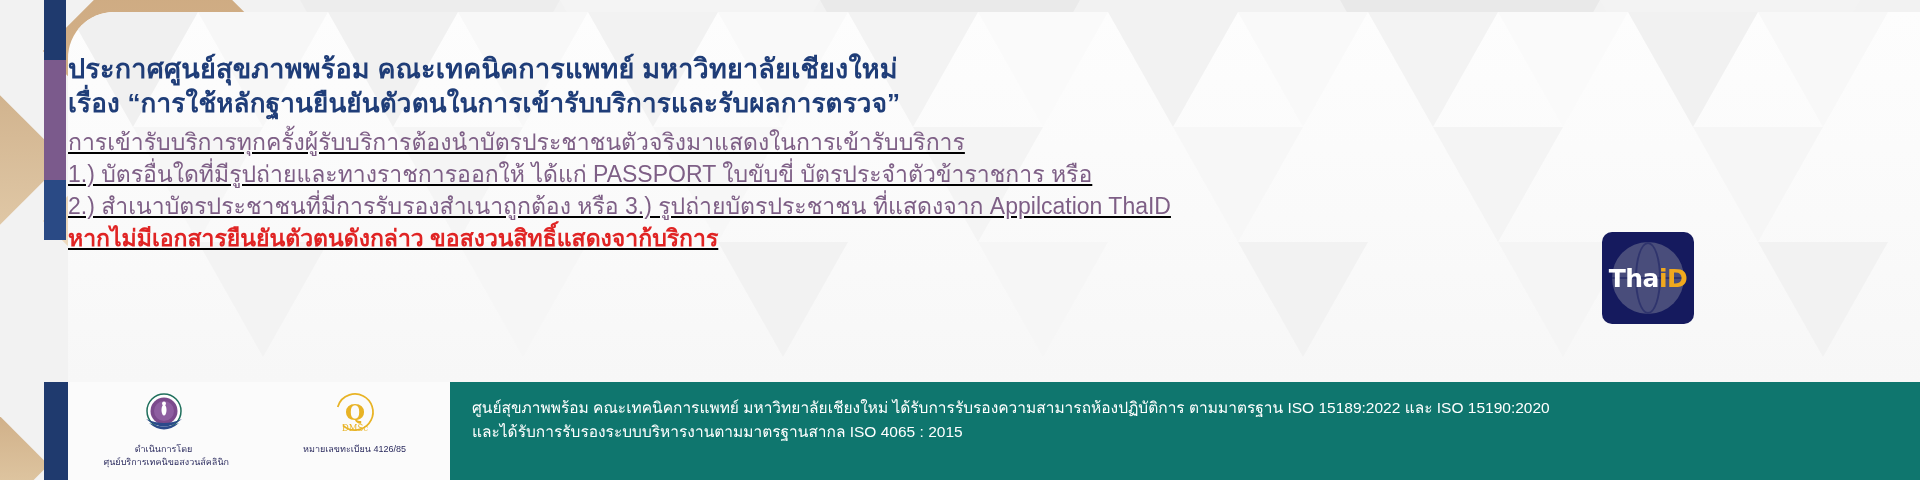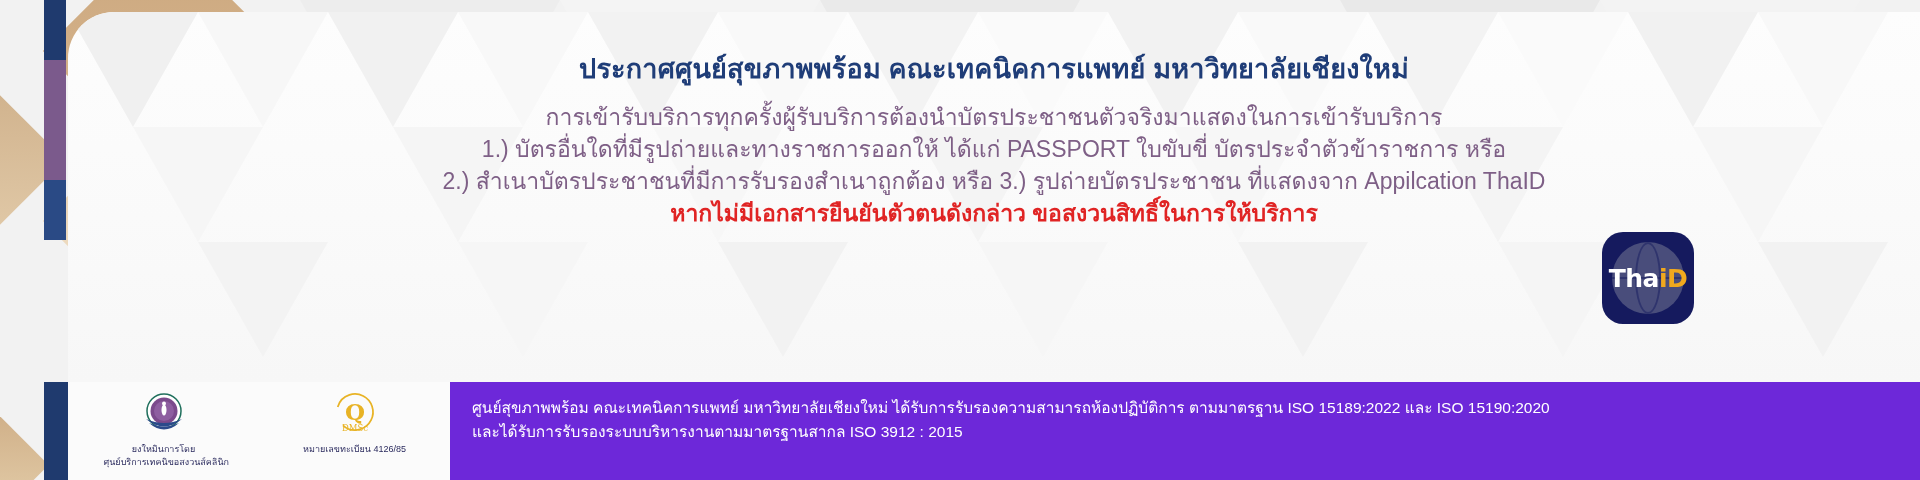--- a/index.html
+++ b/index.html
@@ -35,39 +35,39 @@
   
   #card {
     position:absolute; left:68px; top:12px; width:1852px; height:370px;
     background:linear-gradient(180deg,#fdfdfd 0%,#fafafa 55%,#f7f7f7 100%);
     border-top-left-radius:46px;
     z-index:3; overflow:hidden;
   }
   #card .watermark { position:absolute; inset:0; }
   #card .watermark svg { width:100%; height:100%; display:block; }
 
-  #content { position:absolute; inset:0; z-index:4; padding-top:40px; text-align:center; }
+  #content { position:absolute; inset:0; z-index:4; padding-top:40px; text-align:left; }
 
   .title-line {
     color:#1f3d78; font-weight:bold; line-height:1.28;
     letter-spacing:.2px; white-space:nowrap;
   }
   .title-1 { font-size:27px; }
   .title-2 { font-size:26px; }
 
-  .body-block { margin-top:14px; }
+  .body-block { margin-top:6px;text-decoration:underline; }
   .body-line {
     color:#7e5f86; font-size:23px; line-height:1.40; white-space:nowrap;
   }
   .body-line.warn { color:#e02424; font-weight:bold; font-size:23px; }
 
   
   #thaid-badge {
     position:absolute; left:1602px; top:232px; width:92px; height:92px;
-    border-radius:21px; background:#151a5e; z-index:6;
+    border-radius:10px; background:#151a5e; z-index:6;
     display:flex; align-items:center; justify-content:center; overflow:hidden;
   }
   #thaid-badge .globe {
     position:absolute; left:50%; top:50%; transform:translate(-50%,-50%);
     width:72px; height:72px; border-radius:50%;
     background:#5b5f86; opacity:.75;
   }
   #thaid-badge .globe::before {
     content:""; position:absolute; left:50%; top:0; transform:translateX(-50%);
     width:26px; height:72px; border-radius:50%;
@@ -89,21 +89,21 @@
   #bottom-left {
     position:absolute; left:68px; top:0; width:382px; height:98px;
     background:#fbfbfb; display:flex; align-items:flex-start;
     justify-content:space-around; padding-top:6px;
   }
   .logo-cell { text-align:center; width:120px; }
   .logo-cap { font-size:9px; color:#2b2b5e; line-height:1.25; margin-top:2px; white-space:nowrap; }
 
   #footer-bar {
     position:absolute; left:450px; top:0; width:1470px; height:98px;
-    background:#6d28d9; color:#ffffff; padding:14px 0 9px 22px;
+    background:#0f766e; color:#ffffff; padding:14px 0 9px 22px;
   }
   .footer-line { font-size:15.5px; line-height:1.55; white-space:nowrap; }
 
   #left-foot-tab { position:absolute; left:44px; top:0; width:24px; height:98px; background:#1f3a6e; }
 </style>
 </head>
 <body>
 
 <div id="bg-geo">
   <svg viewBox="0 0 1920 480" preserveAspectRatio="none">
@@ -153,26 +153,27 @@
       <polygon points="650,230 780,230 715,345" fill="#f2f2f2"></polygon>
       <polygon points="910,230 1040,230 975,345" fill="#f6f6f6"></polygon>
       <polygon points="1170,230 1300,230 1235,345" fill="#f2f2f2"></polygon>
       <polygon points="1430,230 1560,230 1495,345" fill="#f5f5f5"></polygon>
       <polygon points="1690,230 1820,230 1755,345" fill="#f2f2f2"></polygon>
     </svg>
   </div>
 
   <div id="content">
     <div class="title-line title-1">ประกาศศูนย์สุขภาพพร้อม คณะเทคนิคการแพทย์ มหาวิทยาลัยเชียงใหม่</div>
+    <div class="title-line title-2">เรื่อง “การใช้หลักฐานยืนยันตัวตนในการเข้ารับบริการและรับผลการตรวจ”</div>
 
     <div class="body-block">
       <div class="body-line">การเข้ารับบริการทุกครั้งผู้รับบริการต้องนำบัตรประชาชนตัวจริงมาแสดงในการเข้ารับบริการ</div>
       <div class="body-line">1.)  บัตรอื่นใดที่มีรูปถ่ายและทางราชการออกให้ ได้แก่ PASSPORT ใบขับขี่ บัตรประจำตัวข้าราชการ หรือ</div>
       <div class="body-line">2.)  สำเนาบัตรประชาชนที่มีการรับรองสำเนาถูกต้อง   หรือ   3.) รูปถ่ายบัตรประชาชน ที่แสดงจาก Appilcation ThaID</div>
-      <div class="body-line warn">หากไม่มีเอกสารยืนยันตัวตนดังกล่าว ขอสงวนสิทธิ์ในการให้บริการ</div>
+      <div class="body-line warn">หากไม่มีเอกสารยืนยันตัวตนดังกล่าว ขอสงวนสิทธิ์แสดงจาก้บริการ</div>
     </div>
   </div>
 </div>
 
 <div id="thaid-badge">
   <span class="globe"></span>
   <span class="wordmark">
     <span class="wm-tha">Tha</span><span class="wm-id">iD</span>
   </span>
 </div>
@@ -195,34 +196,34 @@
     <div class="logo-cell">
       <svg width="50" height="50" viewBox="0 0 100 100">
         <circle cx="50" cy="46" r="34" fill="#ffffff" stroke="#1f6f5c" stroke-width="3"></circle>
         <circle cx="50" cy="46" r="27" fill="#7b4a8c"></circle>
         <circle cx="50" cy="46" r="20" fill="#8e5ea0"></circle>
         <ellipse cx="50" cy="44" rx="5" ry="11" fill="#ffffff"></ellipse>
         <circle cx="50" cy="31" r="4" fill="#ffffff"></circle>
         <path d="M14 62 Q50 92 86 62 Q50 78 14 62 Z" fill="#2b4a8b"></path>
         <path d="M20 70 Q50 96 80 70 Q50 84 20 70 Z" fill="#2b4a8b"></path>
       </svg>
-      <div class="logo-cap">ยงใหมินการโดย</div>
+      <div class="logo-cap">ดำเนินการโดย</div>
       <div class="logo-cap">ศุนย์บริการเทคนิขอสงวนส์คลินิก</div>
     </div>
 
     <div class="logo-cell">
       <svg width="50" height="50" viewBox="0 0 100 100">
         <circle cx="50" cy="48" r="36" fill="none" stroke="#e8b325" stroke-width="3.5" stroke-dasharray="150 40" transform="rotate(-108 50 48)"></circle>
         <text x="50" y="64" text-anchor="middle" font-family="DejaVu Serif, serif" font-size="46" font-weight="bold" fill="#e8b325">Q</text>
         <text x="50" y="86" text-anchor="middle" font-family="DejaVu Serif, serif" font-size="17" fill="#e8b325">DMSc</text>
       </svg>
       <div class="logo-cap">หมายเลขทะเบียน 4126/85</div>
     </div>
 
   </div>
 
   <div id="left-foot-tab"></div>
 
   <div id="footer-bar">
     <div class="footer-line">ศูนย์สุขภาพพร้อม  คณะเทคนิคการแพทย์  มหาวิทยาลัยเชียงใหม่  ได้รับการรับรองความสามารถห้องปฏิบัติการ  ตามมาตรฐาน ISO 15189:2022 และ ISO 15190:2020</div>
-    <div class="footer-line">และได้รับการรับรองระบบบริหารงานตามมาตรฐานสากล ISO 3912 : 2015</div>
+    <div class="footer-line">และได้รับการรับรองระบบบริหารงานตามมาตรฐานสากล ISO 4065 : 2015</div>
   </div>
 </div>
 
 </body></html>

